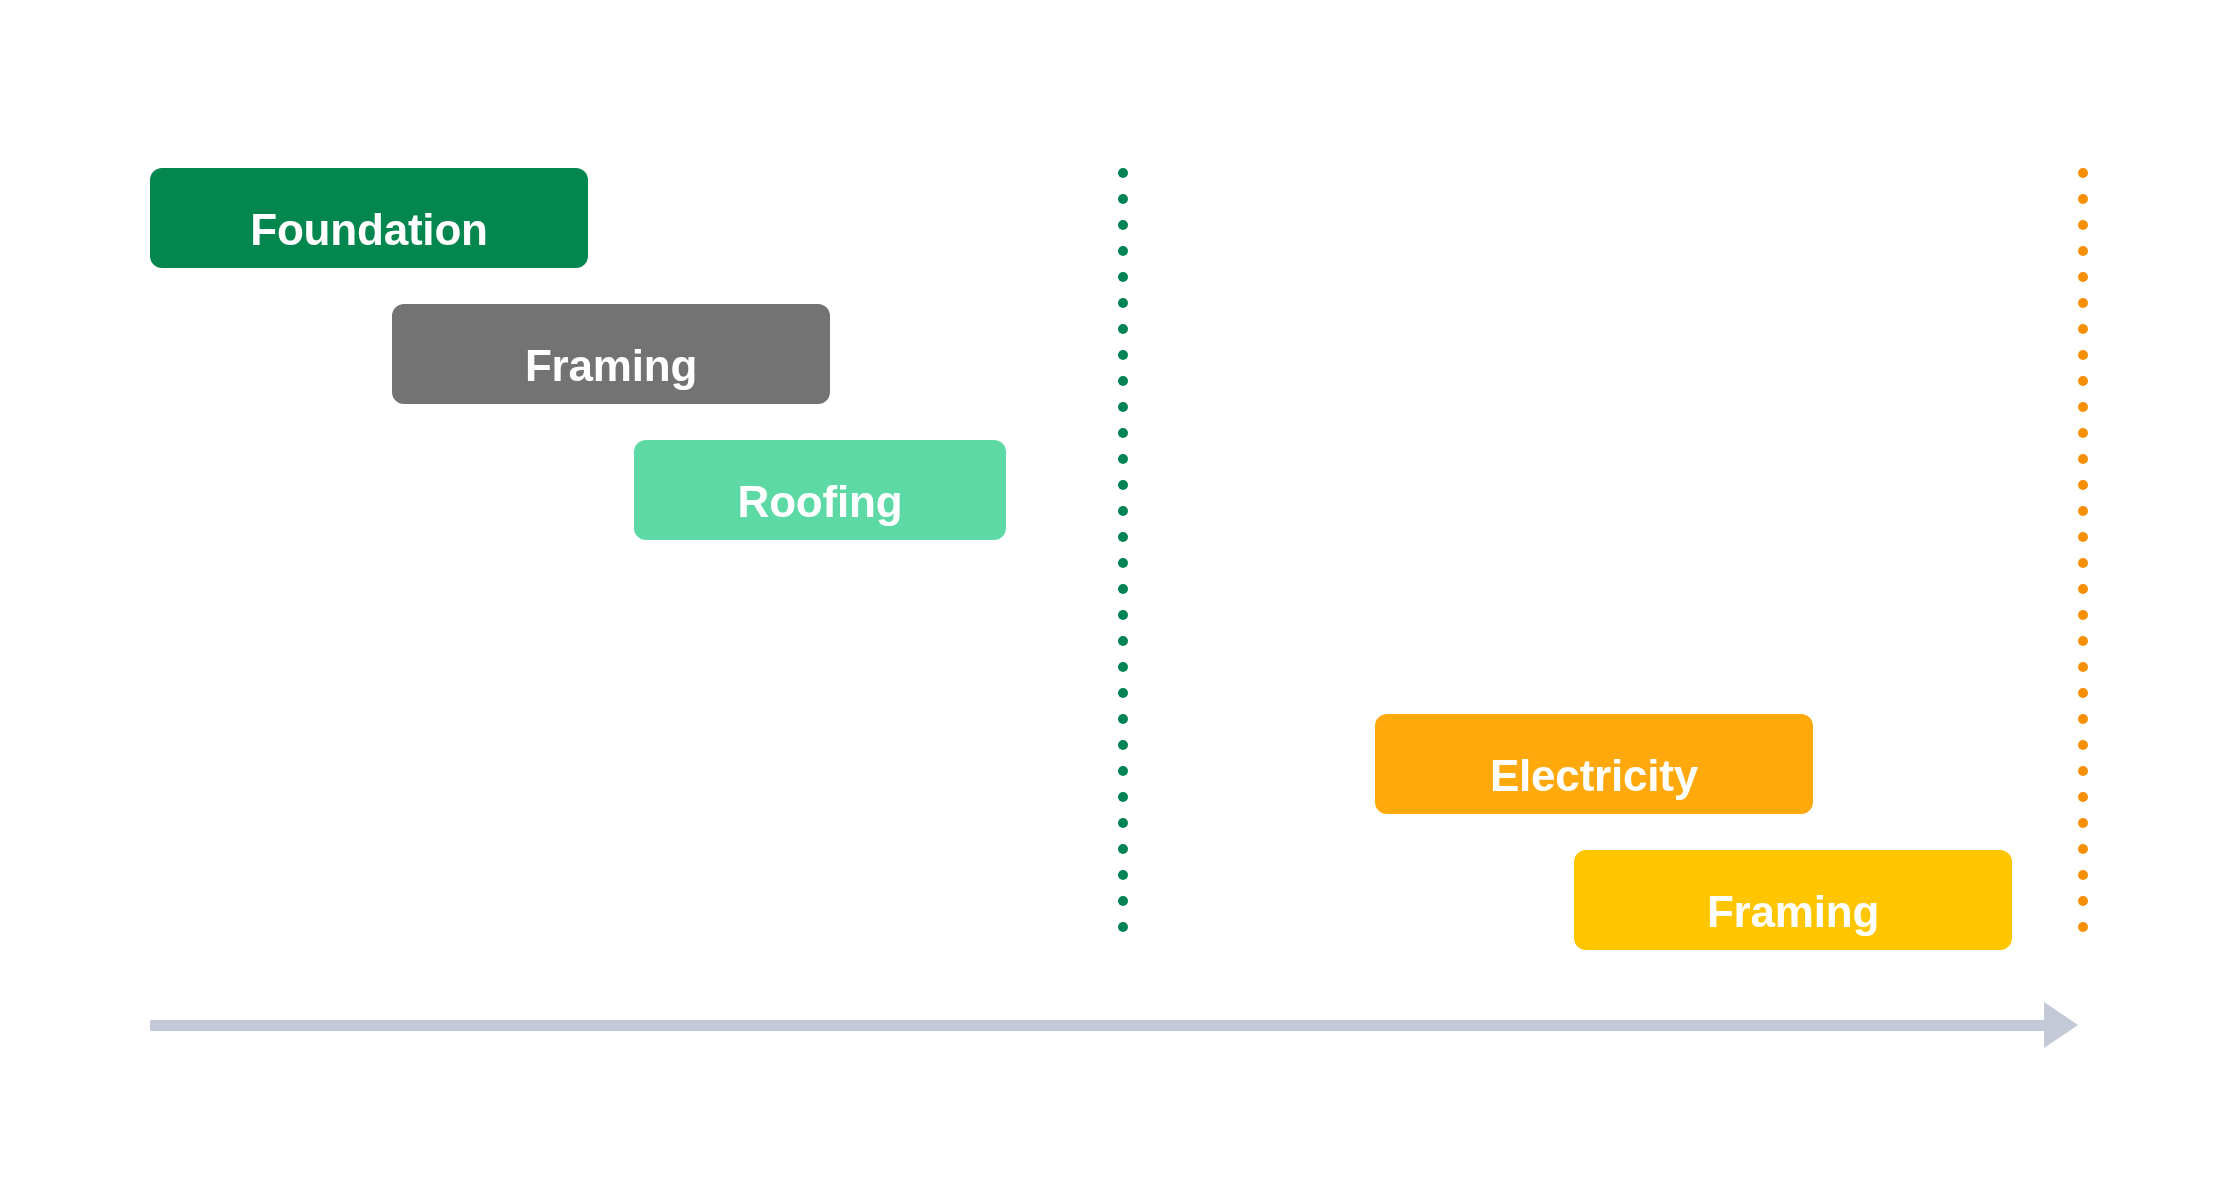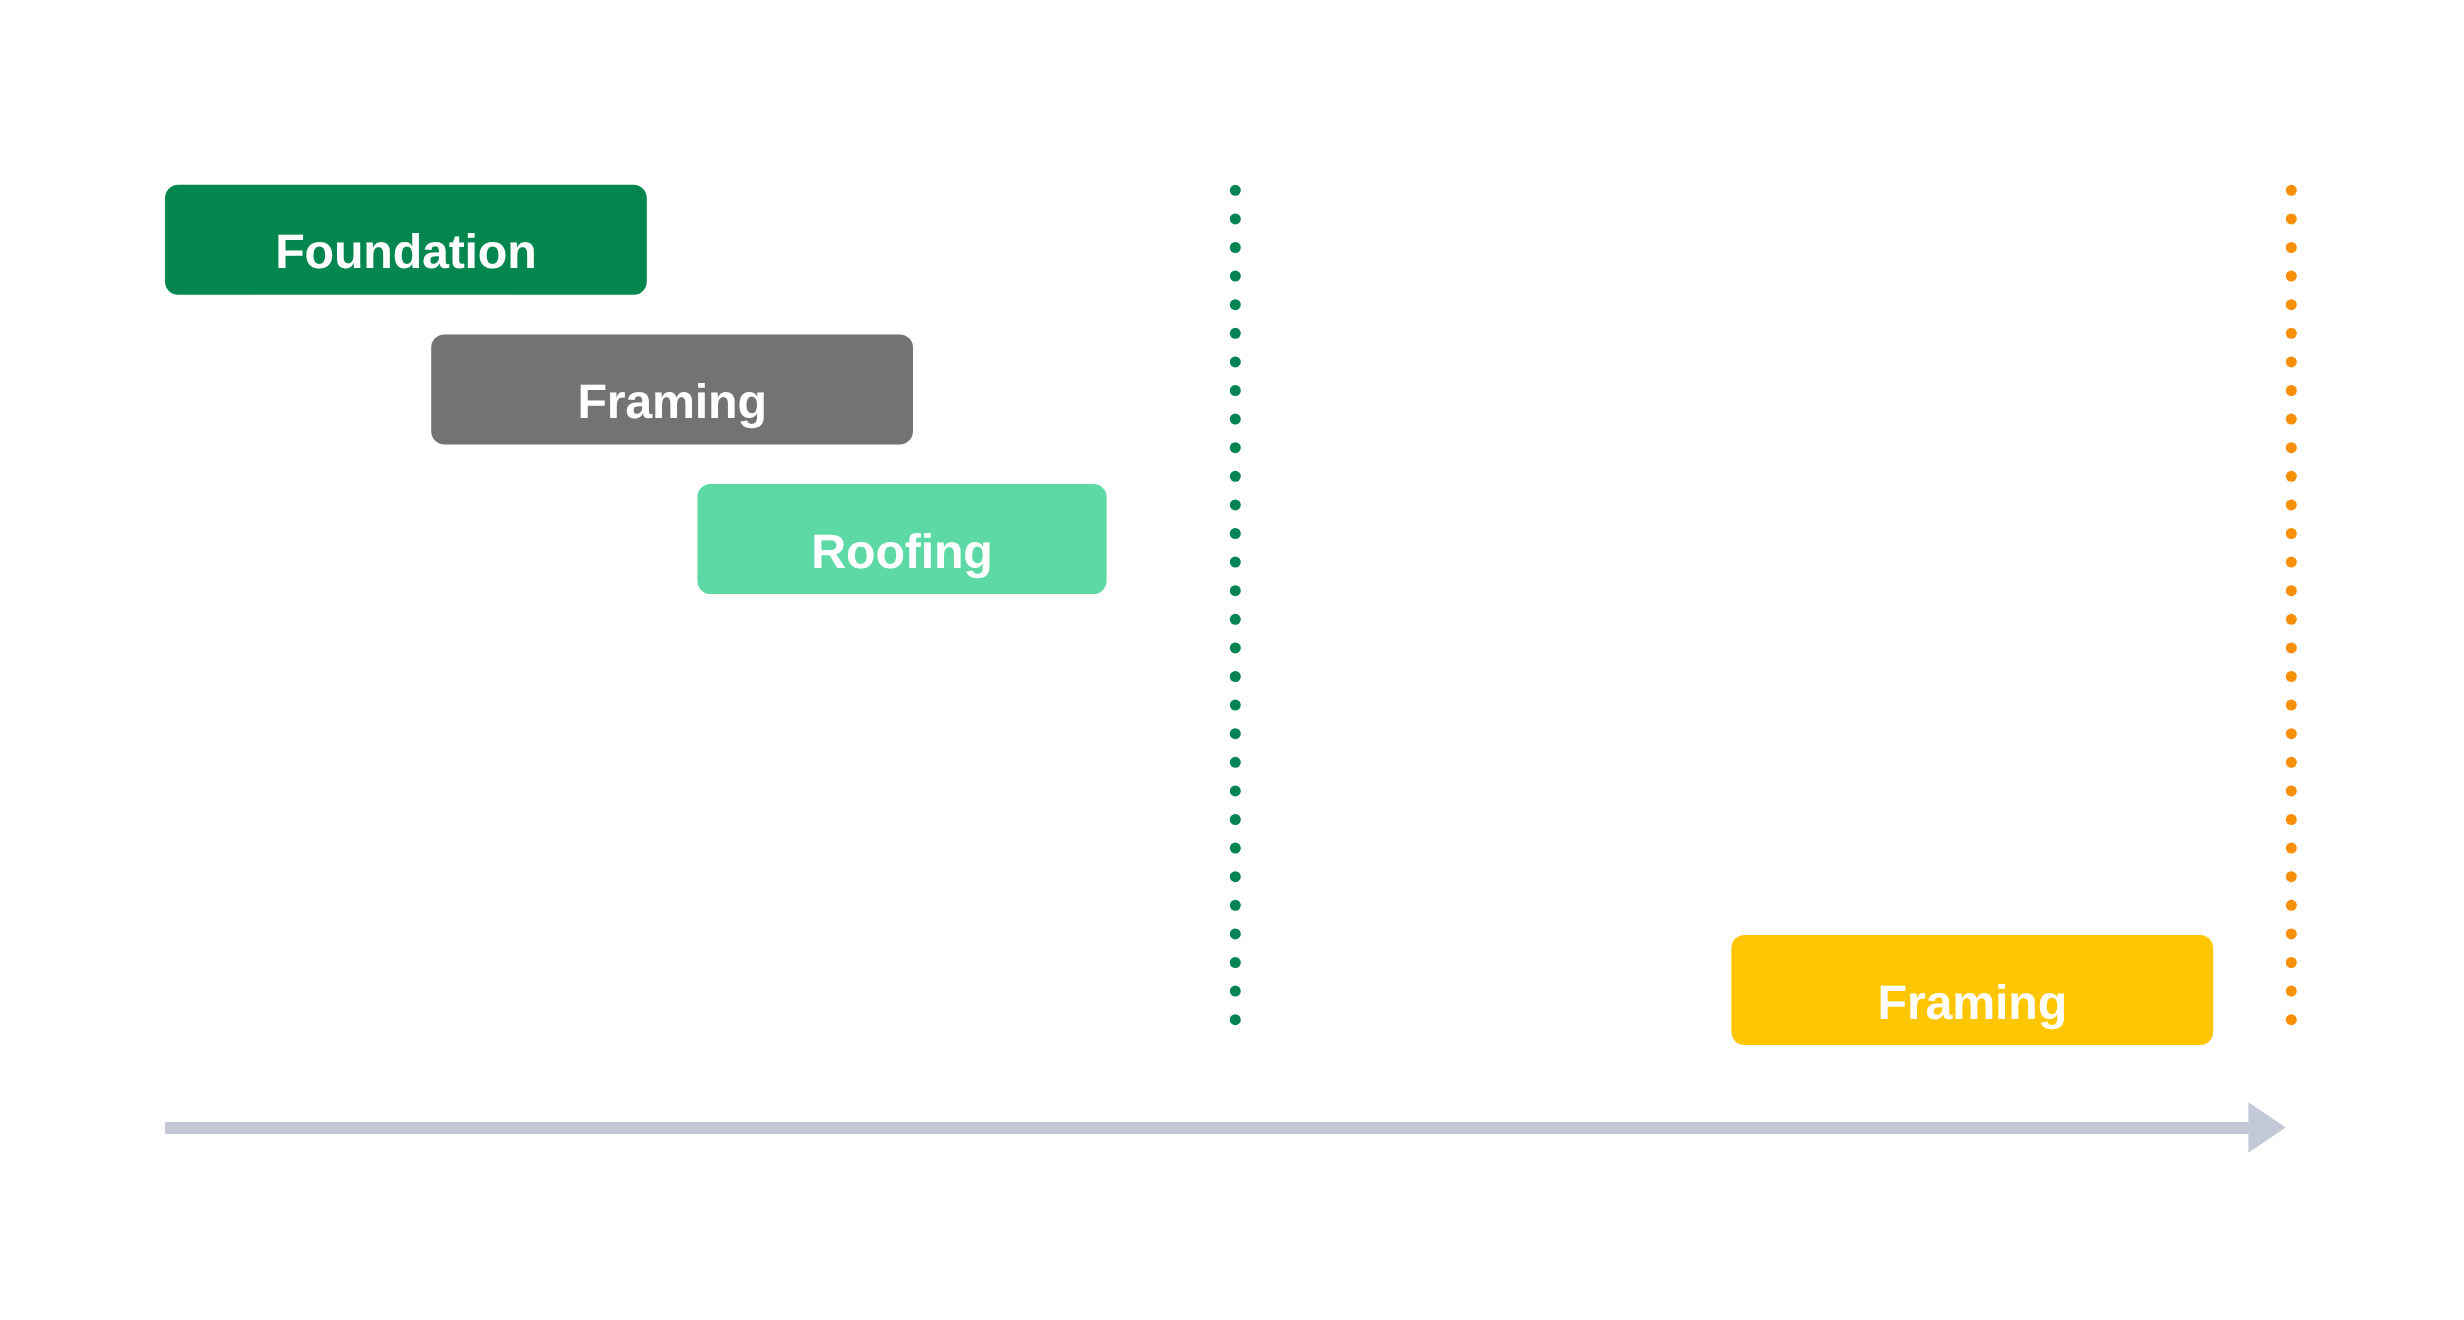--- a/index.html
+++ b/index.html
@@ -85,20 +85,23 @@
 
   <div class="bar" style="left: 392px; top: 304px; width: 438px; height: 100px; background: #737373; color: rgb(255, 255, 255);">
     <span class="bar-label">Framing</span>
   </div>
 
   <div class="bar" style="left: 634px; top: 440px; width: 372px; height: 100px; background: rgb(92, 217, 164); color: rgb(255, 255, 255);">
     <span class="bar-label">Roofing</span>
   </div>
 
 
+  <div class="bar" style="left: 1375px; top: 714px; width: 438px; height: 100px; background: rgb(255, 169, 13); color: rgb(255, 255, 255);">
+    <span class="bar-label">Electricity</span>
+  </div>
 
   <div class="bar" style="left: 1574px; top: 850px; width: 438px; height: 100px; background: rgb(255, 198, 0); color: rgb(255, 255, 255);">
     <span class="bar-label">Framing</span>
   </div>
 
   <div class="phase-divider" style="left: 1118px; top: 168px; height: 782px;">
       <span class="dot" style="top: 0px; background: rgb(4, 131, 84);"></span>
       <span class="dot" style="top: 26px; background: rgb(4, 131, 84);"></span>
       <span class="dot" style="top: 52px; background: rgb(4, 131, 84);"></span>
       <span class="dot" style="top: 78px; background: rgb(4, 131, 84);"></span>

